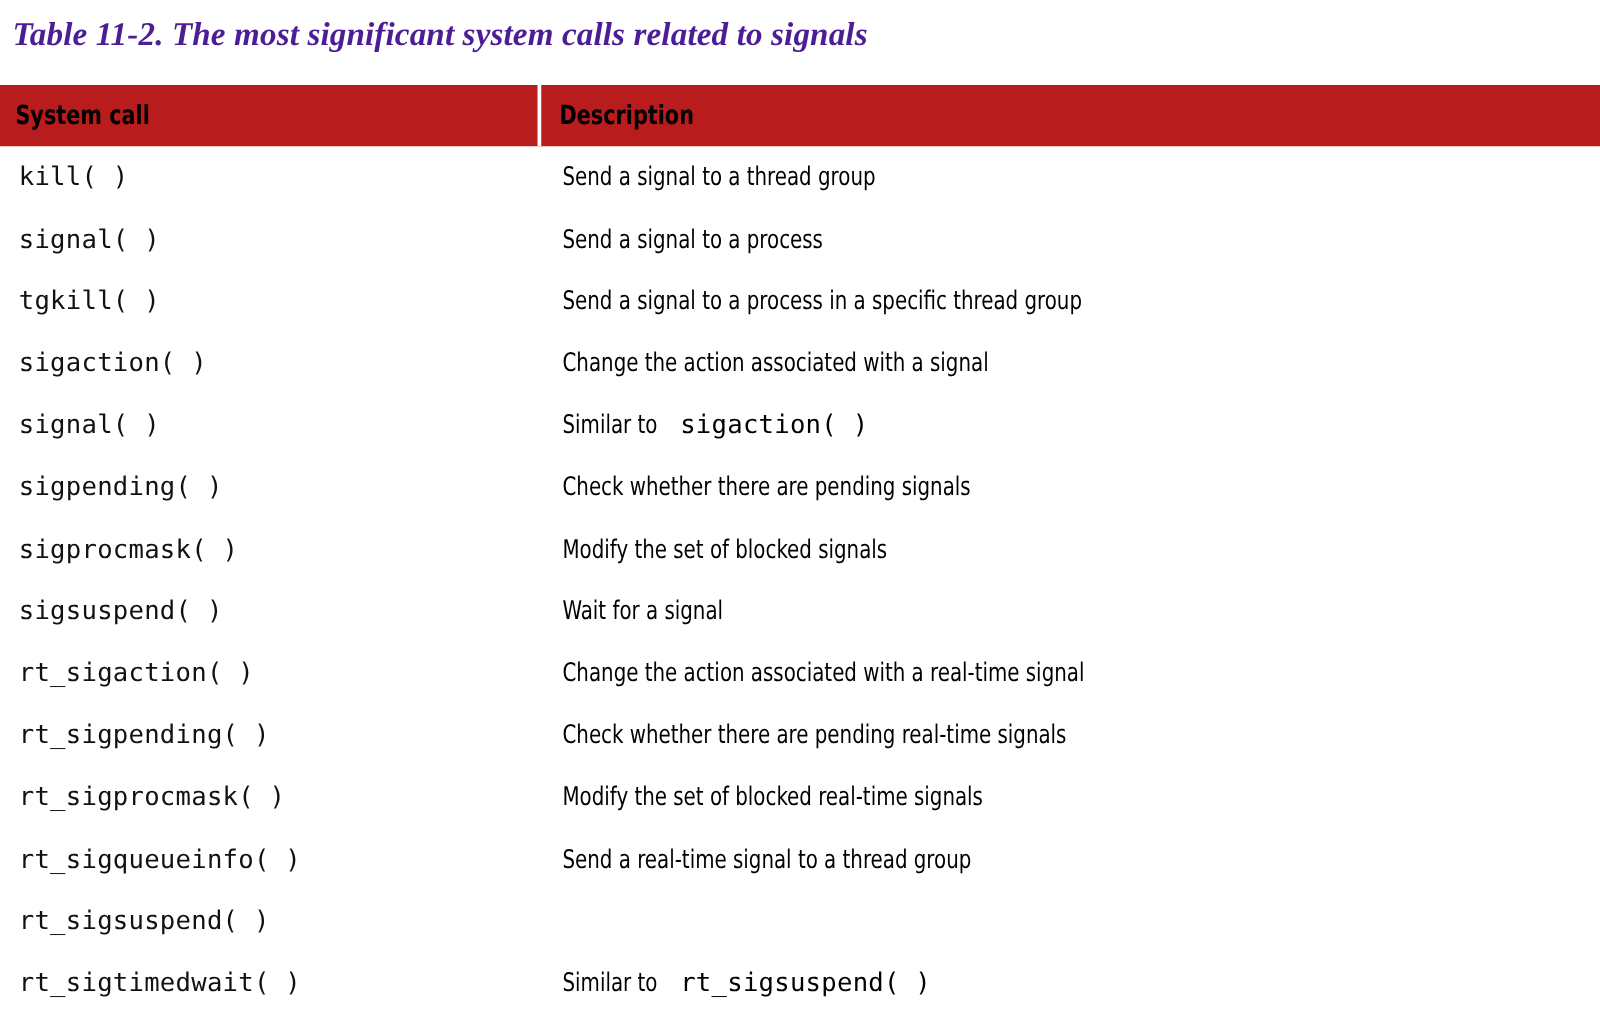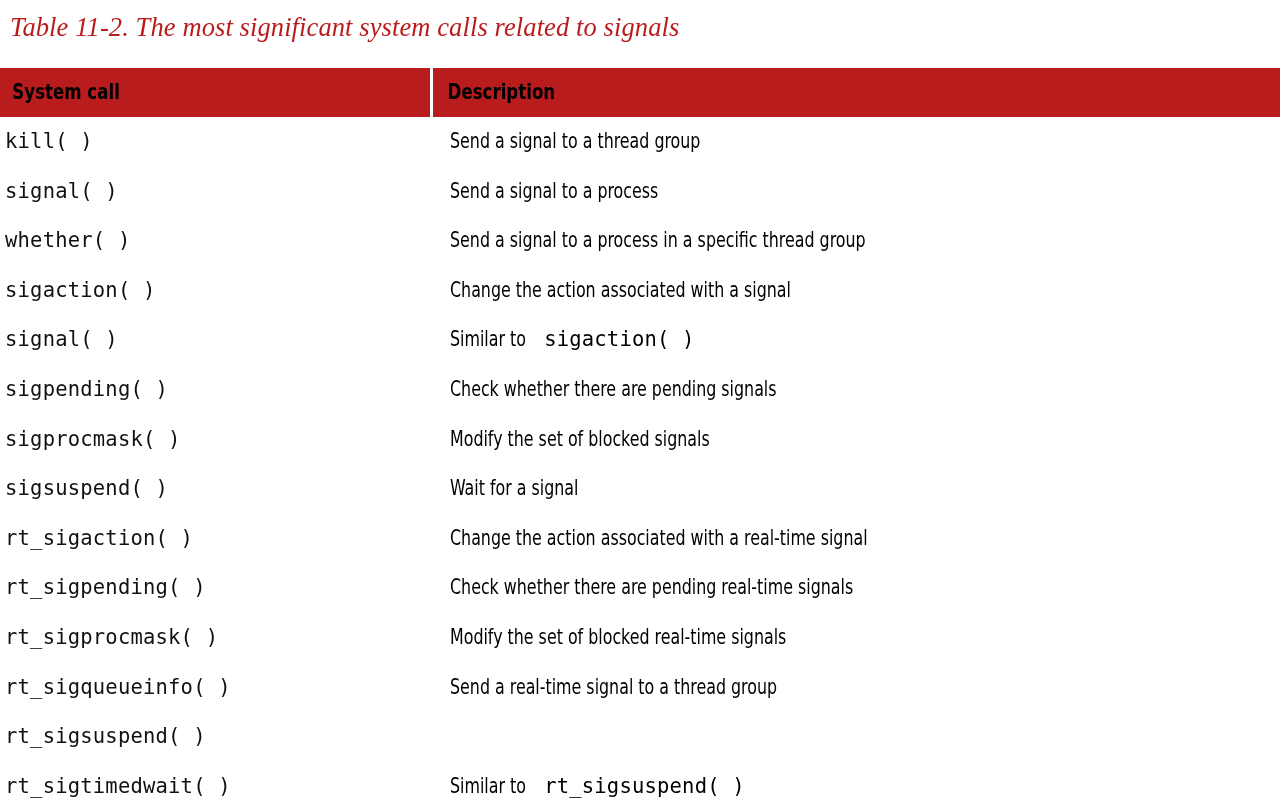--- a/index.html
+++ b/index.html
@@ -27,22 +27,23 @@
     position: absolute;
     left: 10px;
     top: 6px;
     width: 1260px;
     height: 44px;
     font-family: "Liberation Serif", "DejaVu Serif", serif;
     font-style: italic;
     font-size: 26.5px;
     line-height: 42px;
     letter-spacing: 0.1px;
-    color: #b91c1c;
+    color: #4c1d95;
     white-space: nowrap;
+    font-weight: bold;
   }
 
   
   .table {
     position: absolute;
     left: 0;
     top: 68px;
     width: 1280px;
   }
 
@@ -82,21 +83,21 @@
 
   .tr {
     display: flex;
     align-items: baseline;
     height: 49.6px;
   }
 
   .td-call {
     width: 450px;
     box-sizing: border-box;
-    padding-left: 5px;
+    padding-left: 15px;
     font-family: "DejaVu Sans Mono", "Liberation Mono", monospace;
     font-size: 20.5px;
     line-height: 49.6px;
     letter-spacing: 0.2px;
     color: #111111;
     white-space: pre;
   }
 
   .td-desc {
     flex: 1;
@@ -136,21 +137,21 @@
     <div class="tbody">
         <div class="tr">
           <div class="td-call">kill( )</div>
           <div class="td-desc"><span class="plain">Send a signal to a thread group</span></div>
         </div>
         <div class="tr">
           <div class="td-call">signal( )</div>
           <div class="td-desc"><span class="plain">Send a signal to a process</span></div>
         </div>
         <div class="tr">
-          <div class="td-call">whether( )</div>
+          <div class="td-call">tgkill( )</div>
           <div class="td-desc"><span class="plain">Send a signal to a process in a specific thread group</span></div>
         </div>
         <div class="tr">
           <div class="td-call">sigaction( )</div>
           <div class="td-desc"><span class="plain">Change the action associated with a signal</span></div>
         </div>
         <div class="tr">
           <div class="td-call">signal( )</div>
           <div class="td-desc"><span class="plain">Similar to </span><span class="mono">sigaction( )</span></div>
         </div>

